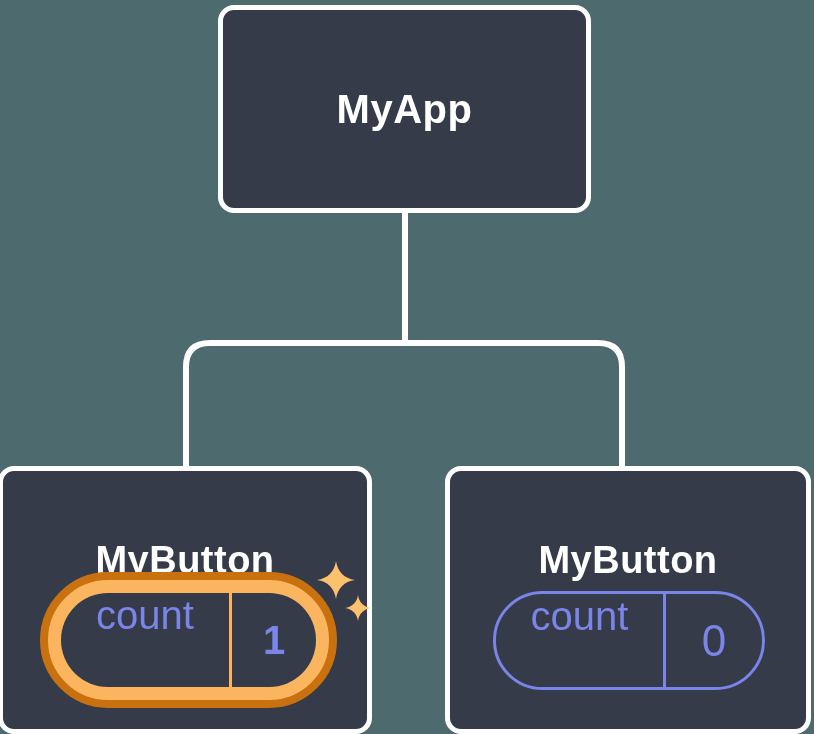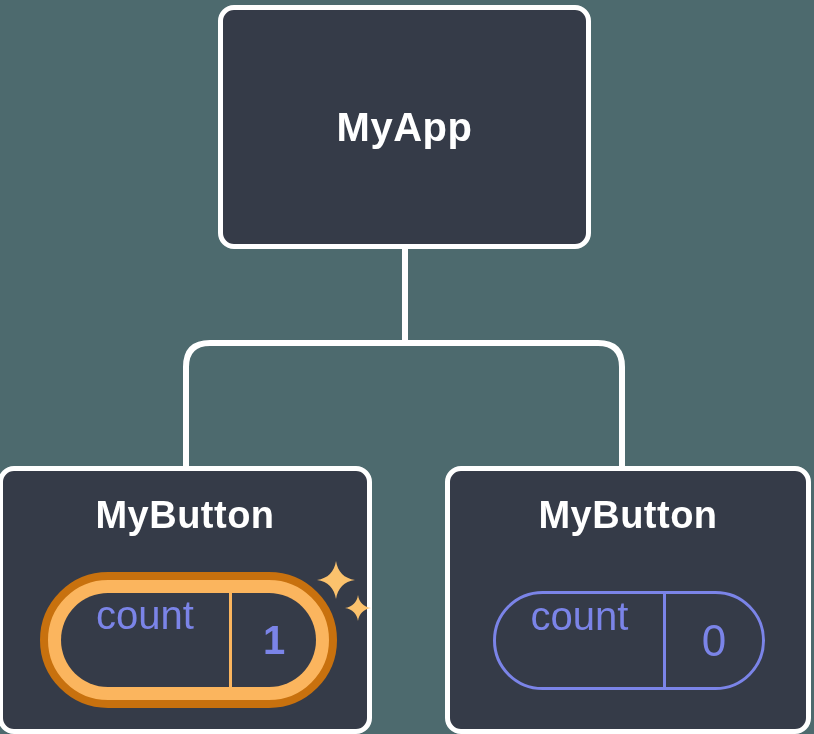--- a/index.html
+++ b/index.html
@@ -25,34 +25,34 @@
   }
   .connectors{position:absolute;left:0;top:0;width:814px;height:734px;}
   .connectors path{stroke:var(--connector);stroke-width:6;fill:none;}
   .node{
     position:absolute;box-sizing:border-box;
     background:var(--node-fill);
     border:5px solid var(--node-border);
     border-radius:16px;
   }
   .node-root{
-    left:218px;top:5px;width:373px;height:244px;
+    left:218px;top:5px;width:373px;height:208px;
     display:flex;align-items:center;justify-content:center;
   }
   .node-label{
     color:var(--label-text);
     font-weight:bold;
     letter-spacing:0.5px;
     text-align:center;
   }
   .node-root .node-label{font-size:40px;}
   .node-child{top:466px;height:268px;}
   .node-child-left{left:-2px;width:374px;}
   .node-child-right{left:445px;width:366px;}
-  .node-child .node-label{display:block;margin-top:23px;font-size:38px;}
+  .node-child .node-label{display:block;margin-top:68px;font-size:38px;}
   
   .pill-highlight{
     position:absolute;left:37px;top:101px;
     box-sizing:border-box;width:297px;height:136px;
     border:8px solid var(--highlight-ring-outer);
     background:var(--highlight-ring-inner);
     border-radius:999px;
     padding:13px;
   }
   .pill-core{

